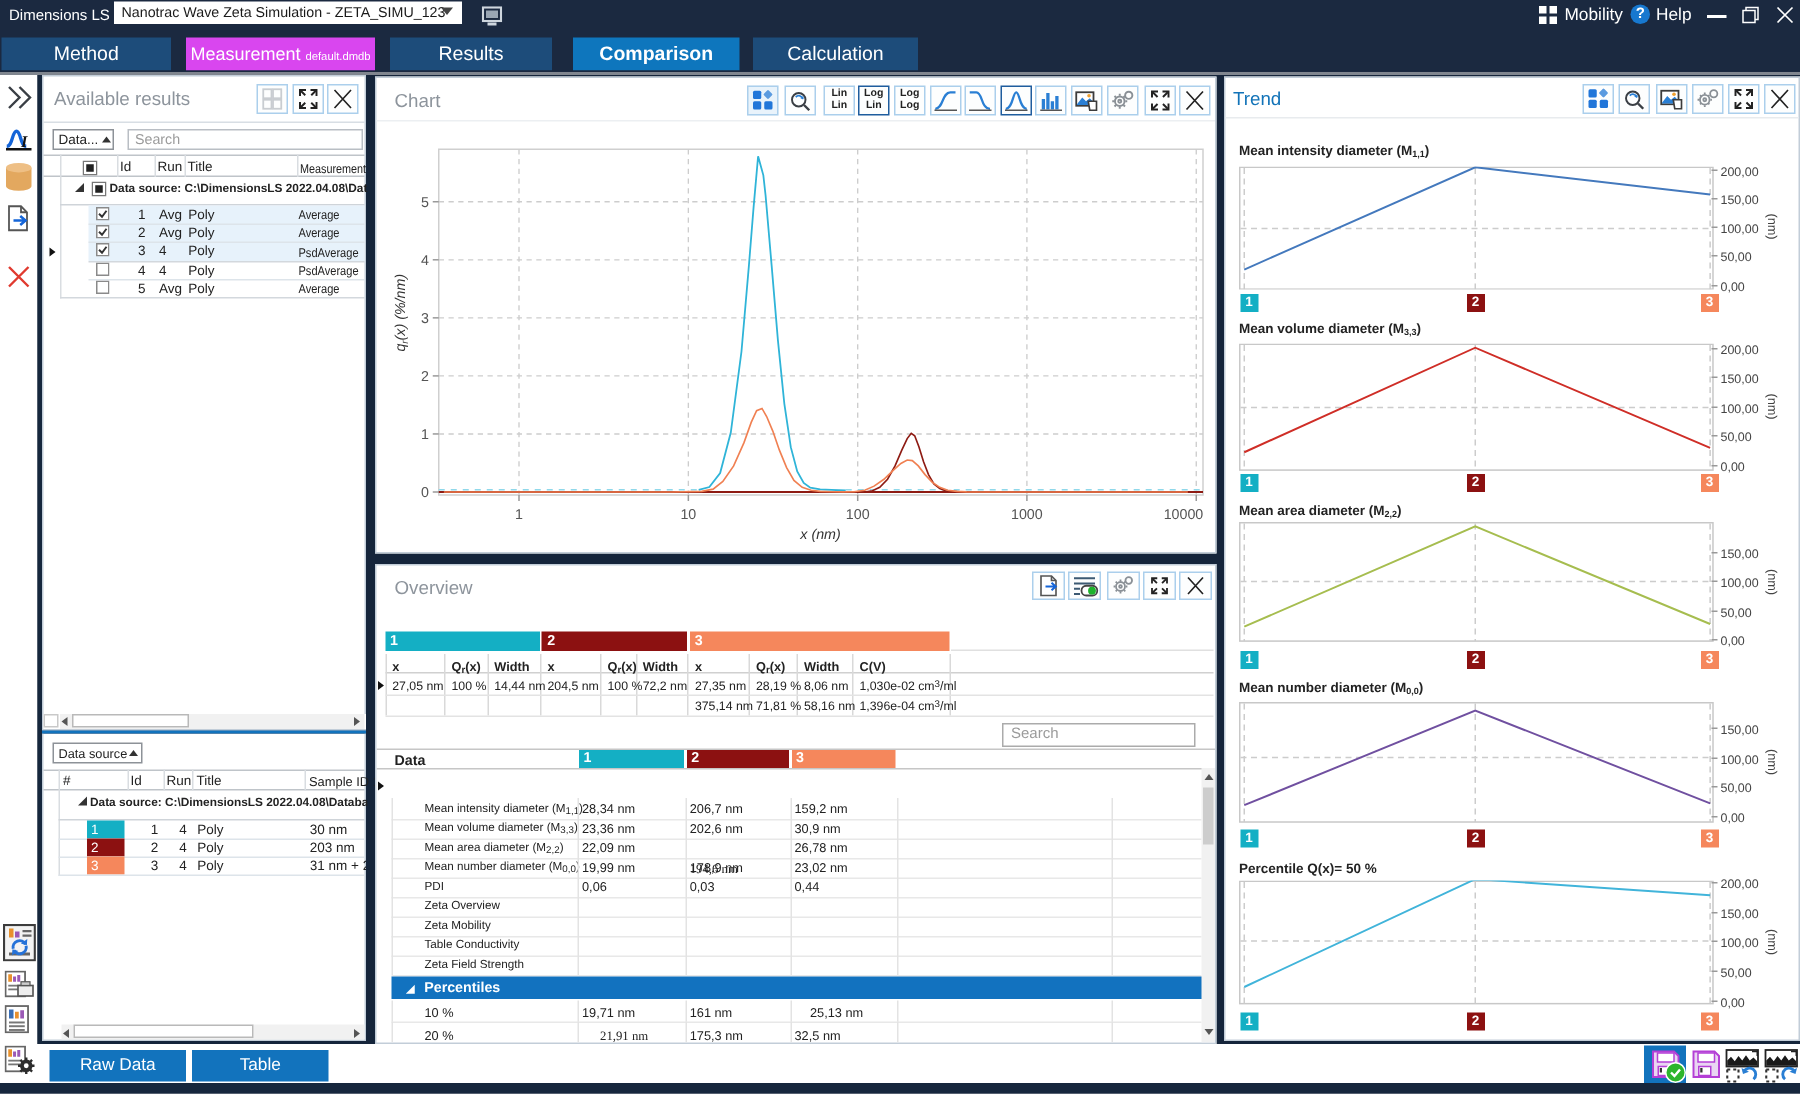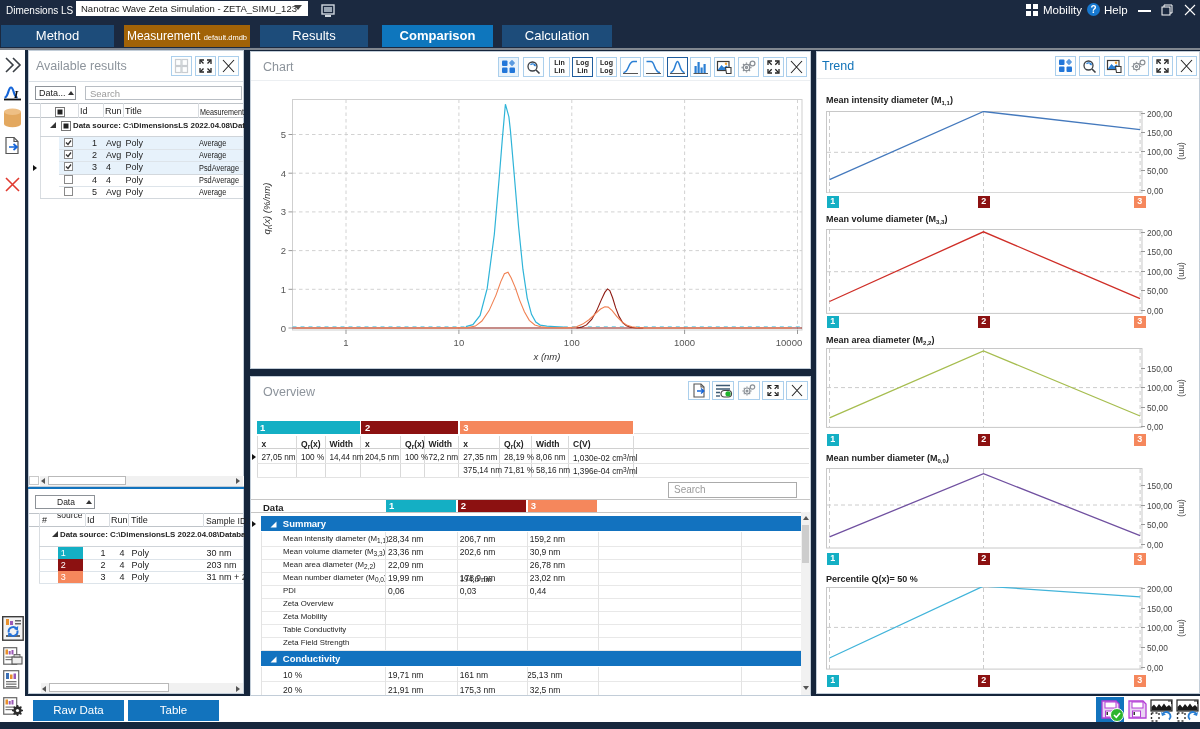--- a/index.html
+++ b/index.html
@@ -41,21 +41,21 @@
 <svg class="abs" style="left:1161px;top:4px;" width="12" height="12" viewBox="0 0 12 12">
 <rect x="1" y="3" width="8" height="8" fill="none" stroke="#fff" stroke-width="1"></rect>
 <path d="M3 3 V1 H11 V9 H9" fill="none" stroke="#fff" stroke-width="1"></path>
 </svg>
 <svg class="abs" style="left:1184px;top:4px;" width="12" height="12" viewBox="0 0 12 12">
 <path d="M1 1 L11 11 M11 1 L1 11" stroke="#fff" stroke-width="1.1"></path>
 </svg>
 
 <div class="abs" style="left:0;top:24px;width:1200px;height:23px;background:#1b2940;"></div>
 <div class="abs" style="left:1px;top:24.5px;width:113px;height:22px;background:#1d4c7a;color:#fff;font-size:13px;text-align:center;line-height:22px;">Method</div>
-<div class="abs" style="left:124px;top:24.5px;width:126px;height:22px;background:#a16207;color:#fff;font-size:13px;text-align:center;line-height:22px;white-space:nowrap;font-size:12px;overflow:hidden;">Measurement <span style="font-size:7.5px;">default.dmdb</span></div>
+<div class="abs" style="left:124px;top:24.5px;width:126px;height:22px;background:#d946ef;color:#fff;font-size:13px;text-align:center;line-height:22px;white-space:nowrap;font-size:12px;overflow:hidden;">Measurement <span style="font-size:7.5px;">default.dmdb</span></div>
 <div class="abs" style="left:260px;top:24.5px;width:108px;height:22px;background:#1d4c7a;color:#fff;font-size:13px;text-align:center;line-height:22px;">Results</div>
 <div class="abs" style="left:382px;top:24.5px;width:111px;height:22px;background:#0e76bd;color:#fff;font-size:13px;font-weight:bold;text-align:center;line-height:22px;">Comparison</div>
 <div class="abs" style="left:502px;top:24.5px;width:110px;height:22px;background:#1d4c7a;color:#fff;font-size:13px;text-align:center;line-height:22px;">Calculation</div>
 <div class="abs" style="left:0;top:47px;width:1200px;height:1px;background:#1b2940;"></div>
 <div class="abs" style="left:0;top:48px;width:1200px;height:2px;background:#80868f;"></div>
 
 <div class="abs" style="left:0;top:50px;width:25px;height:672px;background:#fff;"></div>
 <div class="abs" style="left:25px;top:50px;width:3.5px;height:649px;background:#16273d;"></div>
 
 <svg class="abs" style="left:3px;top:56px;" width="19" height="18" viewBox="0 0 19 18">
@@ -283,21 +283,21 @@
   <div class="abs" style="left:170.5px;top:137.3px;font-size:8.4px;transform:scaleX(0.88);transform-origin:0 50%;">Average</div>
 </div>
 
 <div class="abs" style="left:28.5px;top:475.5px;width:215px;height:10px;background:#fff;"></div>
 <div class="abs" style="left:29px;top:475.8px;width:10px;height:9px;background:#fff;border:1px solid #c9c9c9;"></div>
 <div class="abs" style="left:40px;top:475.5px;width:203px;height:10px;background:#f1f1f1;"></div>
 <div class="abs" style="left:41px;top:478px;width:0;height:0;border-top:3px solid transparent;border-bottom:3px solid transparent;border-right:4px solid #555;"></div>
 <div class="abs" style="left:48px;top:475.8px;width:78px;height:9px;background:#fff;border:1px solid #b9b9b9;"></div>
 <div class="abs" style="left:236px;top:478px;width:0;height:0;border-top:3px solid transparent;border-bottom:3px solid transparent;border-left:4px solid #555;"></div>
 <div id="panelDS" class="panel" style="left:28px;top:489px;width:216px;height:205px;border-top:none;font-size:9px;color:#222;">
-  <div class="abs" style="left:6px;top:6px;width:60px;height:14px;border:1px solid #8d9298;background:#fff;line-height:13px;padding-left:21px;font-size:8.5px;">Data source</div>
+  <div class="abs" style="left:6px;top:6px;width:60px;height:14px;border:1px solid #8d9298;background:#fff;line-height:13px;padding-left:3px;font-size:8.5px;">Data source</div>
   <div class="abs" style="left:57px;top:11px;width:0;height:0;border-left:3.5px solid transparent;border-right:3.5px solid transparent;border-bottom:4.5px solid #333;"></div>
 
   <div class="abs" style="left:0;top:23.5px;width:214px;height:14px;border-top:1px solid #bfc4c9;border-bottom:1px solid #bfc4c9;"></div>
   <div class="abs" style="left:13px;top:26px;">#</div>
   <div class="abs" style="left:58px;top:26px;">Id</div>
   <div class="abs" style="left:82px;top:26px;">Run</div>
   <div class="abs" style="left:102px;top:26px;">Title</div>
   <div class="abs" style="left:177px;top:26.5px;font-size:8.6px;white-space:nowrap;">Sample ID 1</div>
   <div class="abs" style="left:10.3px;top:23.5px;width:1px;height:71px;background:#d9dde1;"></div>
   <div class="abs" style="left:55.5px;top:23.5px;width:1px;height:14px;background:#d9dde1;"></div>
@@ -557,23 +557,20 @@
 <div class="abs" style="left:322px;top:89.5px;white-space:nowrap;font-size:8.2px;">1,396e-04 cm<span style="font-size:6.5px;vertical-align:2px;">3</span>/ml</div>
 <div class="abs" style="left:5.5px;top:100px;width:552.5px;height:1px;background:#e3e3e3;"></div>
 <div class="abs" style="left:0.5px;top:77px;width:0;height:0;border-top:3.5px solid transparent;border-bottom:3.5px solid transparent;border-left:4.5px solid #111;"></div>
 <div class="abs" style="left:417px;top:105.5px;width:129px;height:16px;border:1px solid #ababab;background:#fff;font-size:10px;color:#9b9b9b;line-height:14px;padding-left:5px;">Search</div>
 <div class="abs" style="left:0;top:122.5px;width:559px;height:1px;background:#c6c6c6;"></div>
 <div class="abs" style="left:12px;top:125px;font-weight:bold;font-size:9.5px;">Data</div>
 <div class="abs" style="left:135px;top:123.3px;width:70.3px;height:12px;background:#14afc4;color:#fff;font-weight:bold;line-height:12px;padding-left:3px;font-size:9.5px;">1</div>
 <div class="abs" style="left:206.8px;top:123.3px;width:68.4px;height:12px;background:#8c1111;color:#fff;font-weight:bold;line-height:12px;padding-left:3px;font-size:9.5px;">2</div>
 <div class="abs" style="left:276.7px;top:123.3px;width:69.6px;height:12px;background:#f5875c;color:#fff;font-weight:bold;line-height:12px;padding-left:3px;font-size:9.5px;">3</div>
 <div class="abs" style="left:0;top:135.5px;width:559px;height:1px;background:#c6c6c6;"></div>
-<div class="bluebar" style="top:139.3px;height:15.6px;line-height:15.6px;left:9.8px;right:3px;"><svg style="position:absolute;left:9px;top:5px;" width="7" height="7" viewBox="0 0 7 7">
-          <path d="M6.5 0.5 V6.5 H0.5 Z" fill="#fff"></path>
-        </svg><span style="margin-left:22px;">Summary</span></div>
 <div class="abs" style="left:0.5px;top:144px;width:0;height:0;border-top:3.5px solid transparent;border-bottom:3.5px solid transparent;border-left:4.5px solid #111;"></div>
 <div class="abs" style="left:32px;top:157.8px;white-space:nowrap;font-size:7.8px;">Mean intensity diameter (M<span style="font-size:6.5px;vertical-align:-1.5px;">1,1</span>)</div>
 <div class="abs" style="left:137px;top:157.8px;">28,34 nm</div>
 <div class="abs" style="left:208.8px;top:157.8px;">206,7 nm</div>
 <div class="abs" style="left:278.7px;top:157.8px;">159,2 nm</div>
 <div class="abs" style="left:9.8px;top:169.3px;width:540px;height:1px;background:#e8e8e8;"></div>
 <div class="abs" style="left:32px;top:170.8px;white-space:nowrap;font-size:7.8px;">Mean volume diameter (M<span style="font-size:6.5px;vertical-align:-1.5px;">3,3</span>)</div>
 <div class="abs" style="left:137px;top:170.8px;">23,36 nm</div>
 <div class="abs" style="left:208.8px;top:170.8px;">202,6 nm</div>
 <div class="abs" style="left:278.7px;top:170.8px;">30,9 nm</div>
@@ -602,34 +599,34 @@
 <div class="abs" style="left:32px;top:261.8px;white-space:nowrap;font-size:7.8px;">Zeta Field Strength</div>
 <div class="abs" style="left:9.8px;top:273.3px;width:540px;height:1px;background:#e8e8e8;"></div>
 <div class="abs" style="left:9.8px;top:155.9px;width:1px;height:117.4px;background:#e3e3e3;"></div>
 <div class="abs" style="left:134px;top:155.9px;width:1px;height:117.4px;background:#e3e3e3;"></div>
 <div class="abs" style="left:205.8px;top:155.9px;width:1px;height:117.4px;background:#e3e3e3;"></div>
 <div class="abs" style="left:275.7px;top:155.9px;width:1px;height:117.4px;background:#e3e3e3;"></div>
 <div class="abs" style="left:346.6px;top:155.9px;width:1px;height:117.4px;background:#e3e3e3;"></div>
 <div class="abs" style="left:490px;top:155.9px;width:1px;height:117.4px;background:#e3e3e3;"></div>
 <div class="bluebar" style="top:274.0px;height:15.6px;line-height:15.6px;left:9.8px;right:3px;"><svg style="position:absolute;left:9px;top:5px;" width="7" height="7" viewBox="0 0 7 7">
           <path d="M6.5 0.5 V6.5 H0.5 Z" fill="#fff"></path>
-        </svg><span style="margin-left:22px;">Conductivity</span></div>
+        </svg><span style="margin-left:22px;">Percentiles</span></div>
 <div class="abs" style="left:32px;top:293.8px;white-space:nowrap;">10 %</div>
 <div class="abs" style="left:137px;top:293.8px;">19,71 nm</div>
 <div class="abs" style="left:208.8px;top:293.8px;">161 nm</div>
-<div class="abs" style="left:276px;top:293.8px;">25,13 nm</div>
+<div class="abs" style="left:289px;top:293.8px;">25,13 nm</div>
 <div class="abs" style="left:9.8px;top:304.6px;width:540px;height:1px;background:#e8e8e8;"></div>
 <div class="abs" style="left:9.8px;top:290.3px;width:1px;height:14.3px;background:#e3e3e3;"></div>
 <div class="abs" style="left:134px;top:290.3px;width:1px;height:14.3px;background:#e3e3e3;"></div>
 <div class="abs" style="left:205.8px;top:290.3px;width:1px;height:14.3px;background:#e3e3e3;"></div>
 <div class="abs" style="left:275.7px;top:290.3px;width:1px;height:14.3px;background:#e3e3e3;"></div>
 <div class="abs" style="left:346.6px;top:290.3px;width:1px;height:14.3px;background:#e3e3e3;"></div>
 <div class="abs" style="left:490px;top:290.3px;width:1px;height:14.3px;background:#e3e3e3;"></div>
 <div class="abs" style="left:32px;top:308.1px;white-space:nowrap;">20 %</div>
-<div class="abs" style="left:137px;top:308.1px;">21,91 nm</div>
+<div class="abs" style="left:149px;top:308.1px;font-family:Liberation Serif, serif;">21,91 nm</div>
 <div class="abs" style="left:208.8px;top:308.1px;">175,3 nm</div>
 <div class="abs" style="left:278.7px;top:308.1px;">32,5 nm</div>
 <div class="abs" style="left:9.8px;top:318.9px;width:540px;height:1px;background:#e8e8e8;"></div>
 <div class="abs" style="left:9.8px;top:304.6px;width:1px;height:14.3px;background:#e3e3e3;"></div>
 <div class="abs" style="left:134px;top:304.6px;width:1px;height:14.3px;background:#e3e3e3;"></div>
 <div class="abs" style="left:205.8px;top:304.6px;width:1px;height:14.3px;background:#e3e3e3;"></div>
 <div class="abs" style="left:275.7px;top:304.6px;width:1px;height:14.3px;background:#e3e3e3;"></div>
 <div class="abs" style="left:346.6px;top:304.6px;width:1px;height:14.3px;background:#e3e3e3;"></div>
 <div class="abs" style="left:490px;top:304.6px;width:1px;height:14.3px;background:#e3e3e3;"></div>
 <div class="abs" style="left:550px;top:135.5px;width:8.5px;height:183px;background:#f1f1f1;"></div>

